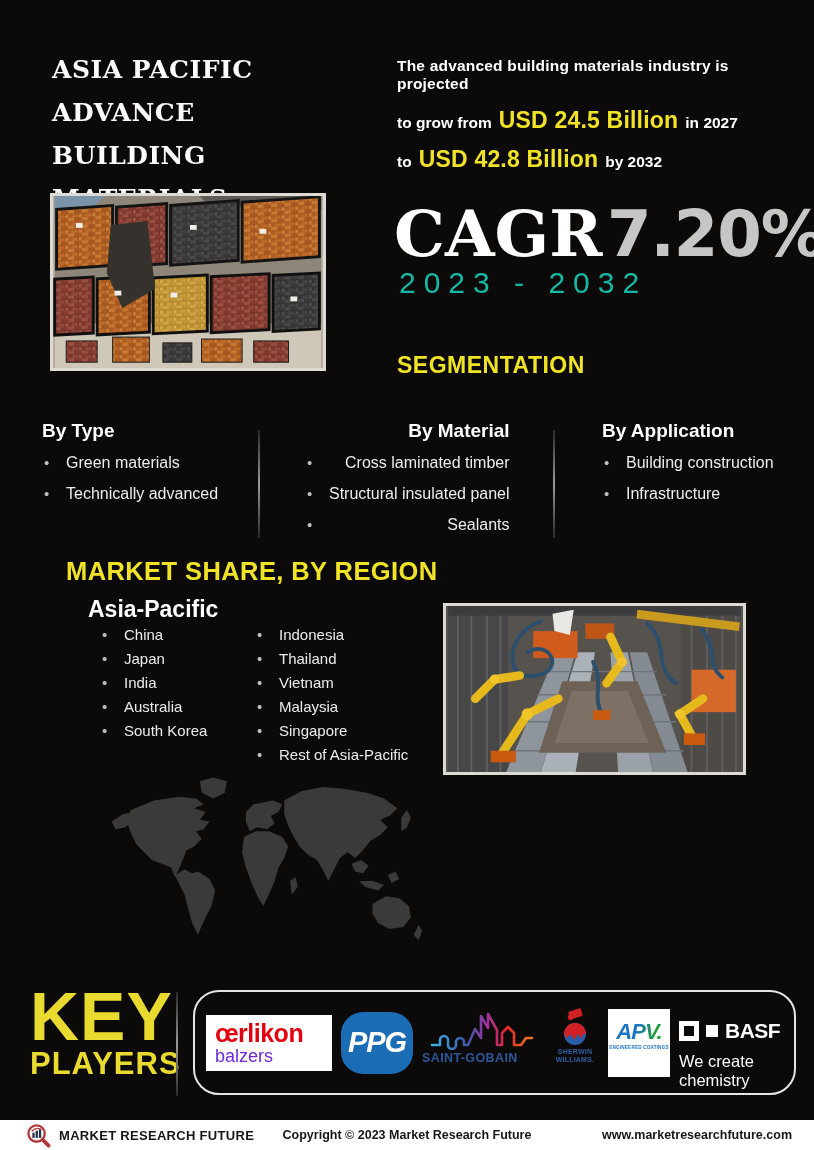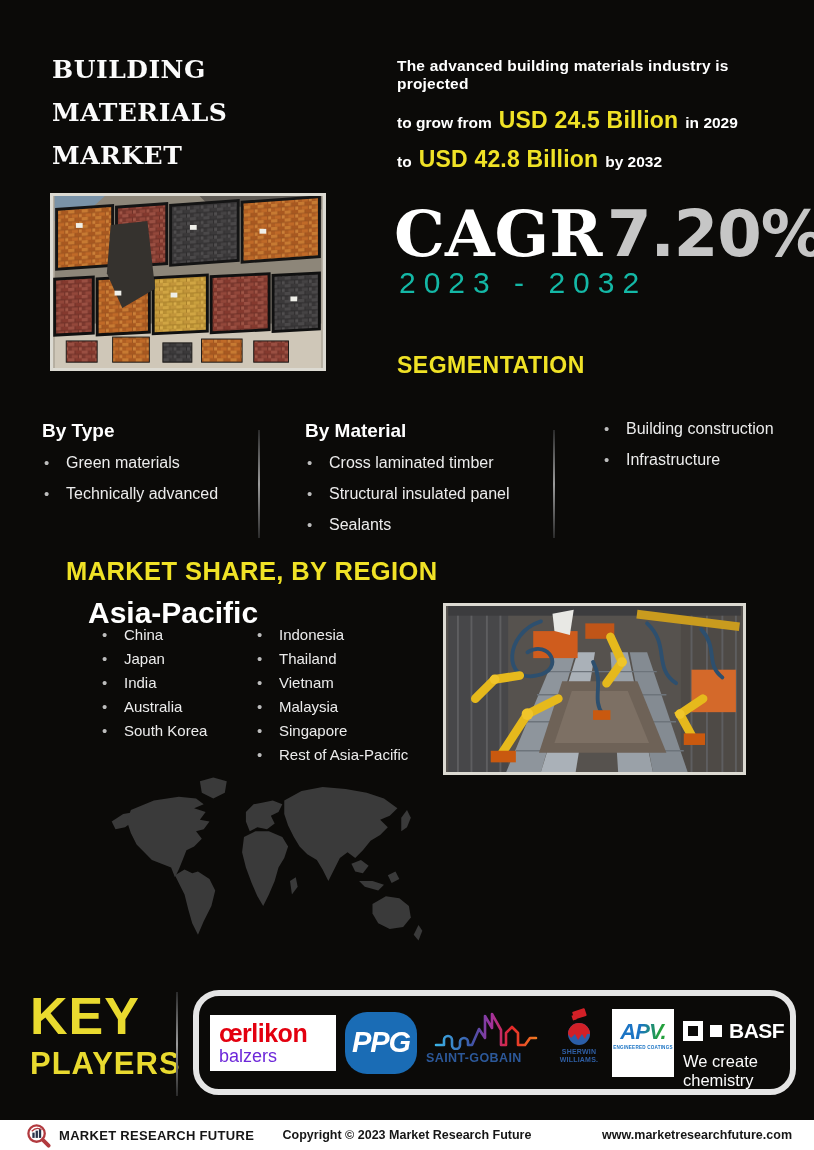--- a/index.html
+++ b/index.html
@@ -54,42 +54,42 @@
     background:linear-gradient(to bottom, #2a2a2a, #9a9a9a 50%, #2a2a2a);
   }
   #seg-div-1 { left:258px; top:430px; height:108px; }
   #seg-div-2 { left:553px; top:430px; height:108px; }
   
   .ms-heading {
     position:absolute; left:66px; top:557px;
     font-weight:800; font-size:25px; color:#f0e226; letter-spacing:.4px;
     transform:scaleX(1.02); transform-origin:left;
   }
-  .region-title { position:absolute; left:88px; top:596px; font-weight:700; font-size:30px; color:#fff; }
+  .region-title { position:absolute; left:88px; top:596px; font-weight:700; font-size:23px; color:#fff; }
   .region-col { position:absolute; top:626px; }
   #region-col-1 { left:100px; }
   #region-col-2 { left:255px; }
   .region-col .blist li { font-size:15px; margin-bottom:7px; }
   
   .factory-photo {
     position:absolute; left:443px; top:603px; width:303px; height:172px;
     border:3px solid #dcdad2; background:#56524e;
   }
   .factory-photo svg { display:block; width:100%; height:100%; }
   
   .world-map { position:absolute; left:104px; top:768px; width:326px; height:180px; }
   .world-map svg { display:block; width:100%; height:100%; }
   
   .kp-heading { position:absolute; left:30px; top:988px; color:#e9da2f; }
-  .kp-heading .kp1 { font-weight:900; font-size:52px; letter-spacing:1px; line-height:56px; }
+  .kp-heading .kp1 { font-weight:900; font-size:68px; letter-spacing:1px; line-height:56px; }
   .kp-heading .kp2 { font-weight:800; font-size:31px; letter-spacing:1px; line-height:40px; }
   #kp-div { left:176px; top:992px; height:104px; }
   .logo-box {
     position:absolute; left:193px; top:990px; width:603px; height:105px;
-    border:6px solid #e5e5e5; border-radius:26px;
+    border:2px solid #e5e5e5; border-radius:26px;
     display:flex; align-items:center; gap:9px; padding:0 11px;
   }
   .logo { flex:0 0 auto; }
   .logo-oerlikon {
     width:126px; height:56px; background:#fff; padding:5px 8px 4px 9px;
   }
   .logo-oerlikon .oe1 { color:#e3000f; font-weight:800; font-size:25px; line-height:26px; letter-spacing:-.5px; }
   .logo-oerlikon .oe2 { color:#6d28d9; font-weight:400; font-size:18px; line-height:20px; }
   .logo-ppg {
     width:72px; height:62px; background:#1a6cb5; border-radius:22px;
@@ -126,30 +126,31 @@
   .footer .f-brand { font-weight:700; font-size:13px; letter-spacing:.3px; }
   .footer .f-center { position:absolute; left:0; width:100%; text-align:center; font-weight:700; font-size:12.5px; }
   .footer .f-right { position:absolute; right:22px; font-weight:700; font-size:12.5px; }
 </style>
 </head>
 <body>
 
 <div class="page">
 
   <div class="title">
+    <div>ASIA PACIFIC ADVANCE</div>
     <div>BUILDING MATERIALS</div>
     <div>MARKET</div>
   </div>
 
   <div class="intro">
     <div class="l1">The advanced building materials industry is projected</div>
     <div class="l2">
       <span class="sm">to grow from</span>
       <span class="big">USD 24.5 Billion</span>
-      <span class="sm">in 2029</span>
+      <span class="sm">in 2027</span>
     </div>
     <div class="l3">
       <span class="sm">to</span>
       <span class="big">USD 42.8 Billion</span>
       <span class="sm">by 2032</span>
     </div>
   </div>
 
   <div class="hero-photo">
     <svg viewBox="0 0 276 178">
@@ -232,30 +233,31 @@
   <div class="seg-heading">SEGMENTATION</div>
 
   <div class="seg-col" style="left:42px;">
     <div class="col-title">By Type</div>
     <ul class="blist">
       <li>Green materials</li>
       <li>Technically advanced</li>
     </ul>
   </div>
   <div class="vdiv" id="seg-div-1"></div>
-  <div class="seg-col" style="left:305px;">
+  <div class="seg-col" style="left:305px;text-align:right;">
     <div class="col-title">By Material</div>
     <ul class="blist">
       <li>Cross laminated timber</li>
       <li>Structural insulated panel</li>
       <li>Sealants</li>
     </ul>
   </div>
   <div class="vdiv" id="seg-div-2"></div>
   <div class="seg-col" style="left:602px;">
+    <div class="col-title">By Application</div>
     <ul class="blist">
       <li>Building construction</li>
       <li>Infrastructure</li>
     </ul>
   </div>
 
   <div class="ms-heading">MARKET SHARE, BY REGION</div>
   <div class="region-title">Asia-Pacific</div>
 
   <div class="region-col" id="region-col-1">

